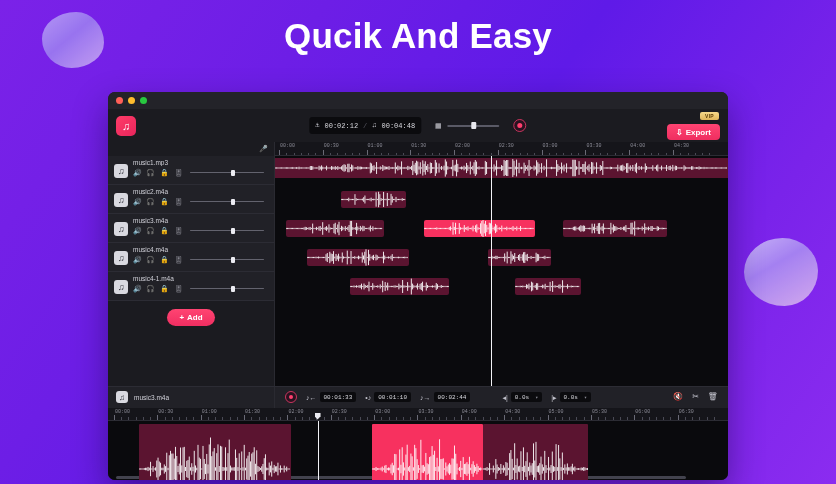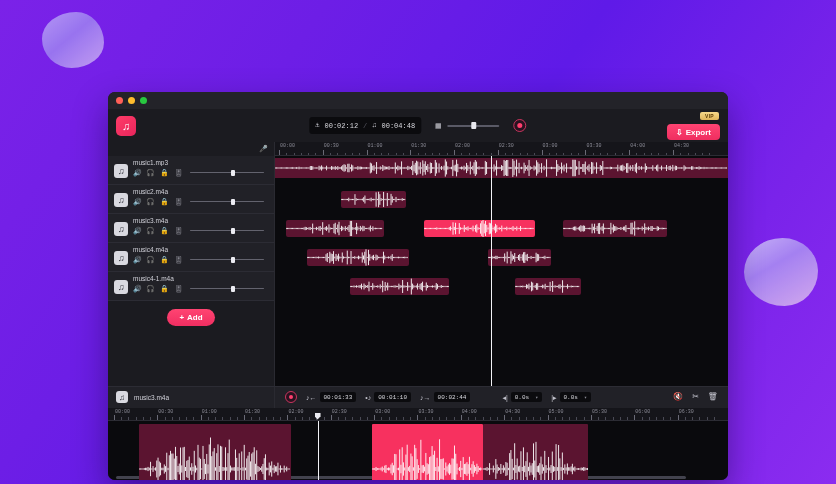--- a/index.html
+++ b/index.html
@@ -244,20 +244,21 @@
   }
 </style>
 </head>
 <body>
 
 <div id="stage">
 
   <div class="blob" id="blob-left"></div>
   <div class="blob" id="blob-right"></div>
 
+  <div id="headline">Qucik And Easy</div>
 
   <div id="app-window">
 
     <div id="titlebar">
       <span class="dot red"></span>
       <span class="dot yellow"></span>
       <span class="dot green"></span>
     </div>
 
     <div id="toolbar">

